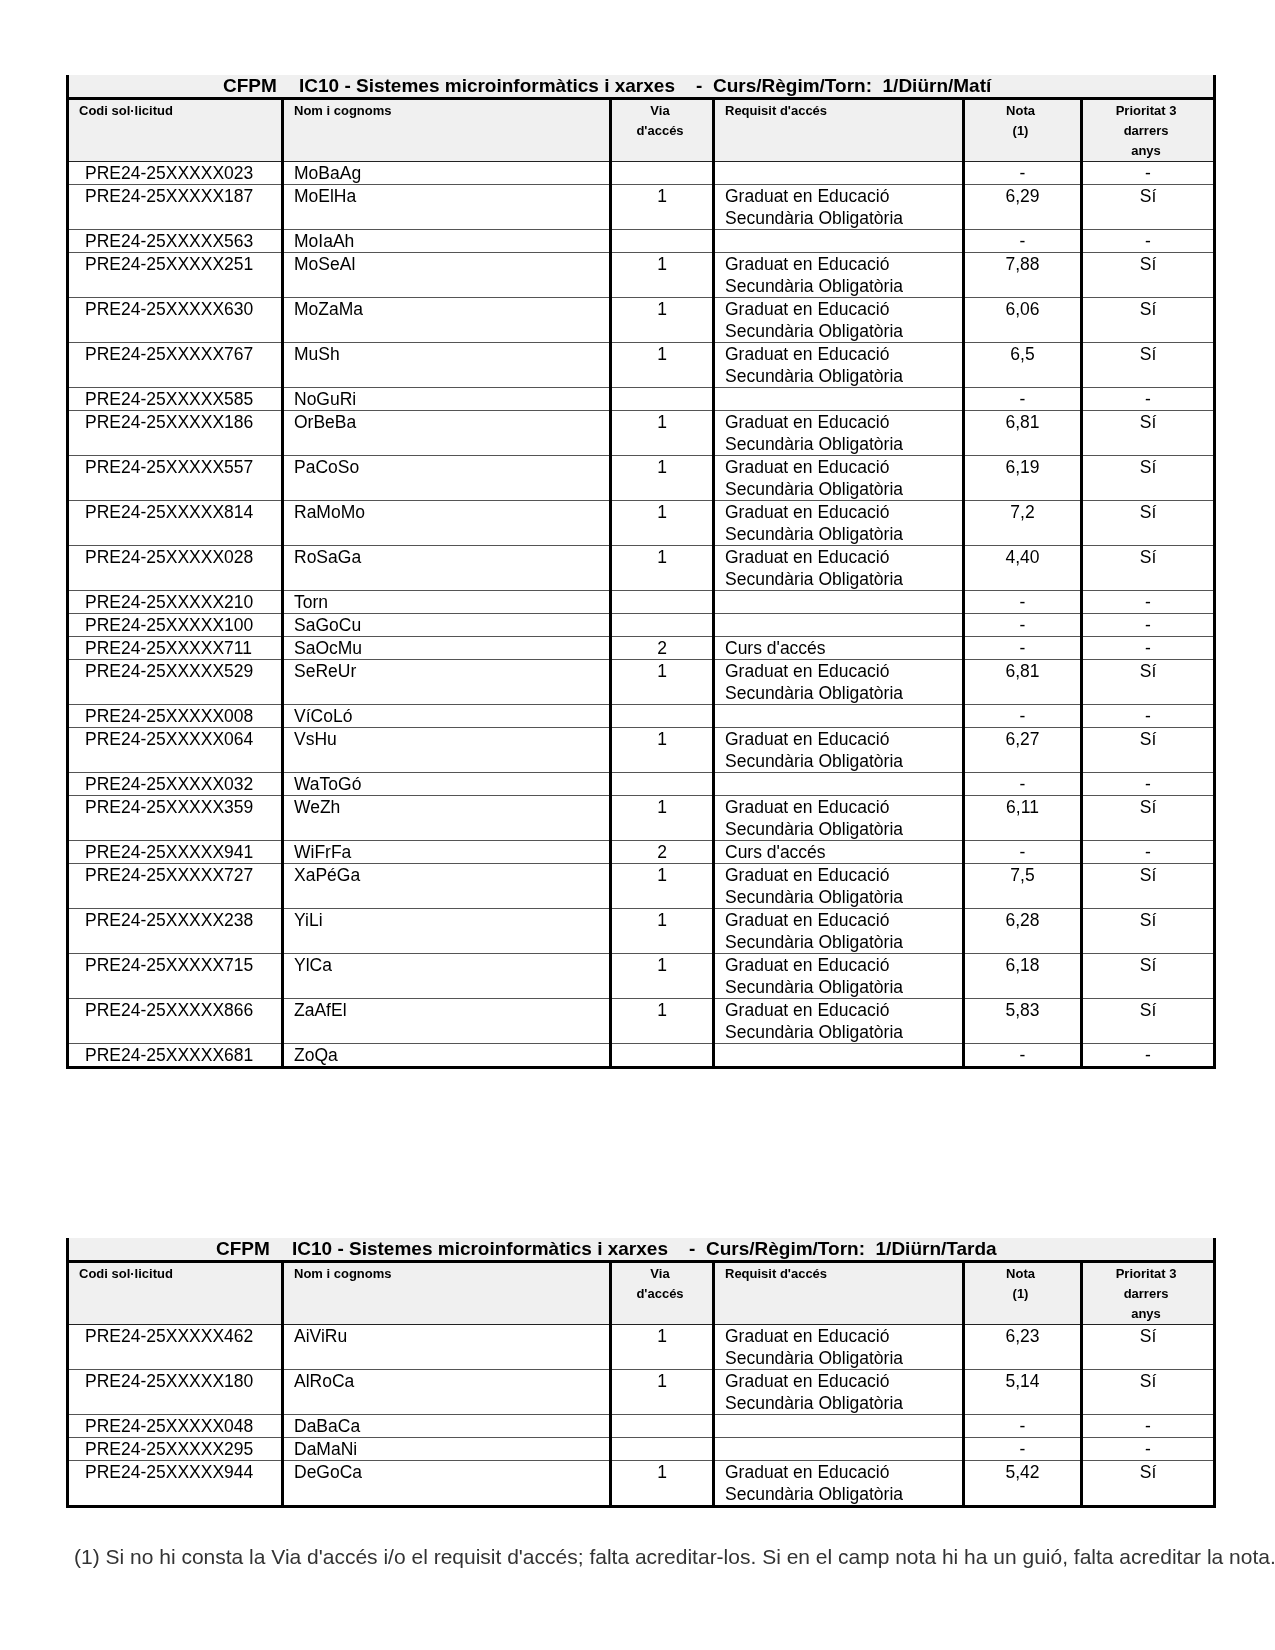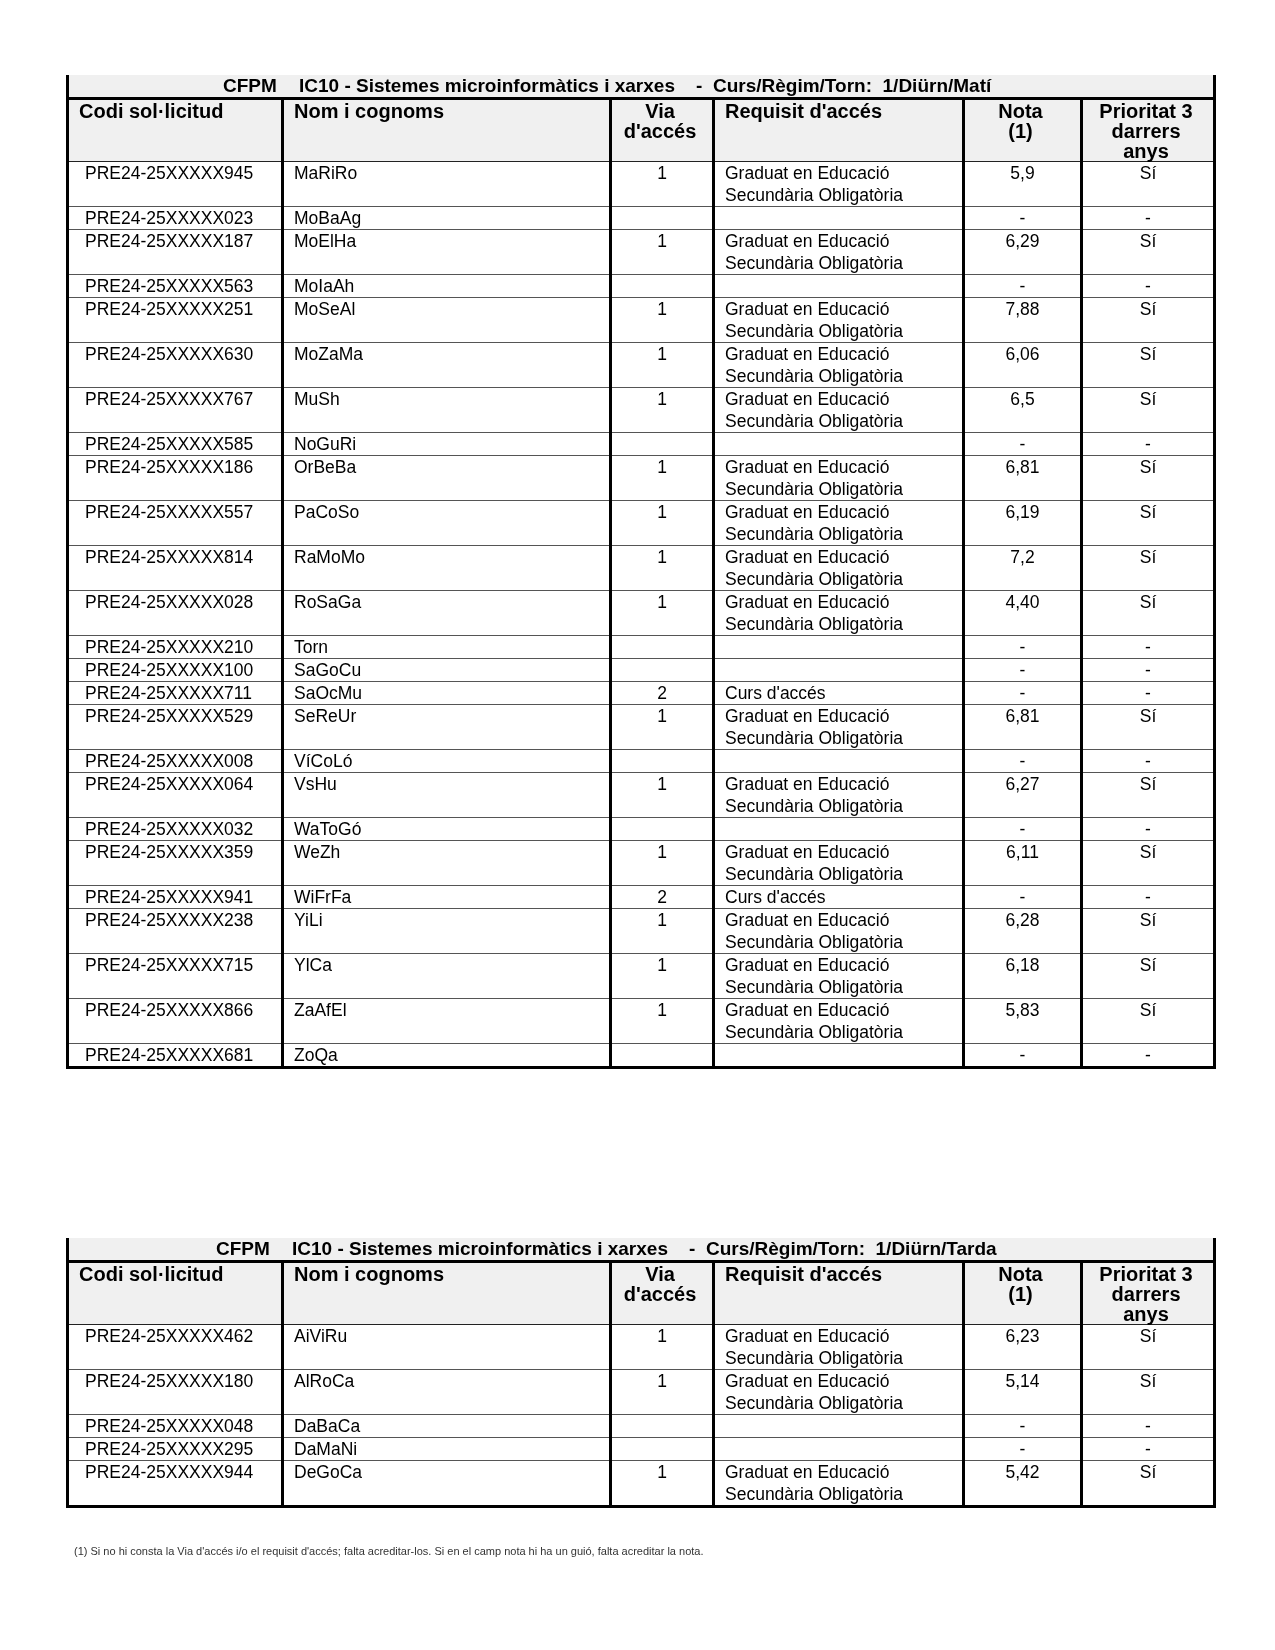--- a/index.html
+++ b/index.html
@@ -8,30 +8,30 @@
   #t1 { top:75px; }
   #t2 { top:1238px; }
   table { border-collapse:collapse; width:1147px; table-layout:fixed; }
   col.c1 { width:215px; } col.c2 { width:328px; } col.c3 { width:103px; }
   col.c4 { width:250px; } col.c5 { width:118px; } col.c6 { width:133px; }
   .title-row td { background:#f0f0f0; border-left:3px solid #000; border-right:3px solid #000; border-bottom:3px solid #000;
     font-weight:bold; font-size:19px; height:22px; padding:0 4px; white-space:nowrap; line-height:22px; }
   .title-inner { position:relative; }
   .t-cfpm { position:absolute; left:150px; }
   .t-rest { position:absolute; left:226px; }
-  th { background:#f0f0f0; font-weight:bold; font-size:20px; vertical-align:top; line-height:20px; height:60px;
+  th { background:#f0f0f0; font-weight:bold; font-size:13px; vertical-align:top; line-height:20px; height:60px;
        border-left:3px solid #000; border-right:3px solid #000; border-bottom:1.5px solid #222; padding:1px 4px 0 10px; text-align:left; }
   th.center { text-align:center; padding-left:0; }
   td.cell { font-size:17.5px; line-height:22px; vertical-align:top; border-left:3px solid #000; border-right:3px solid #000;
        border-bottom:1.5px solid #555; padding:0 4px 0 10px; white-space:nowrap; overflow:hidden; }
   td.cell.code { padding-left:16px; }
   td.cell.center { text-align:center; padding-left:4px; }
   tr.last td.cell { border-bottom:3px solid #000; }
   .req-line { display:block; }
-  .footnote { position:absolute; left:74px; top:1545px; font-size:11px; color:#333; white-space:nowrap; }
+  .footnote { position:absolute; left:74px; top:1545px; font-size:21px; color:#333; white-space:nowrap; }
 </style>
 </head>
 <body>
 
 <div class="tbl-wrap" id="t1">
   <table>
     <colgroup>
         <col class="c1">
         <col class="c2">
         <col class="c3">
@@ -49,31 +49,20 @@
         <th>Codi sol·licitud</th>
         <th>Nom i cognoms</th>
         <th class="center"><span>Via</span><br><span>d'accés</span></th>
         <th>Requisit d'accés</th>
         <th class="center"><span>Nota</span><br><span>(1)</span></th>
         <th class="center"><span>Prioritat 3</span><br><span>darrers</span><br><span>anys</span></th>
       </tr>
     </thead>
     <tbody id="tbody-0">
         <tr>
-          <td class="cell code">PRE24-25XXXXX945</td>
-          <td class="cell ">MaRiRo</td>
-          <td class="cell center">1</td>
-          <td class="cell ">
-            <span class="req-line">Graduat en Educació</span>
-            <span class="req-line">Secundària Obligatòria</span>
-          </td>
-          <td class="cell center">5,9</td>
-          <td class="cell center">Sí</td>
-        </tr>
-        <tr>
           <td class="cell code">PRE24-25XXXXX023</td>
           <td class="cell ">MoBaAg</td>
           <td class="cell center"></td>
           <td class="cell ">
             <span class="req-line"></span>
           </td>
           <td class="cell center">-</td>
           <td class="cell center">-</td>
         </tr>
         <tr>
@@ -269,20 +258,31 @@
         </tr>
         <tr>
           <td class="cell code">PRE24-25XXXXX941</td>
           <td class="cell ">WiFrFa</td>
           <td class="cell center">2</td>
           <td class="cell ">
             <span class="req-line">Curs d'accés</span>
           </td>
           <td class="cell center">-</td>
           <td class="cell center">-</td>
+        </tr>
+        <tr>
+          <td class="cell code">PRE24-25XXXXX727</td>
+          <td class="cell ">XaPéGa</td>
+          <td class="cell center">1</td>
+          <td class="cell ">
+            <span class="req-line">Graduat en Educació</span>
+            <span class="req-line">Secundària Obligatòria</span>
+          </td>
+          <td class="cell center">7,5</td>
+          <td class="cell center">Sí</td>
         </tr>
         <tr>
           <td class="cell code">PRE24-25XXXXX238</td>
           <td class="cell ">YiLi</td>
           <td class="cell center">1</td>
           <td class="cell ">
             <span class="req-line">Graduat en Educació</span>
             <span class="req-line">Secundària Obligatòria</span>
           </td>
           <td class="cell center">6,28</td>

